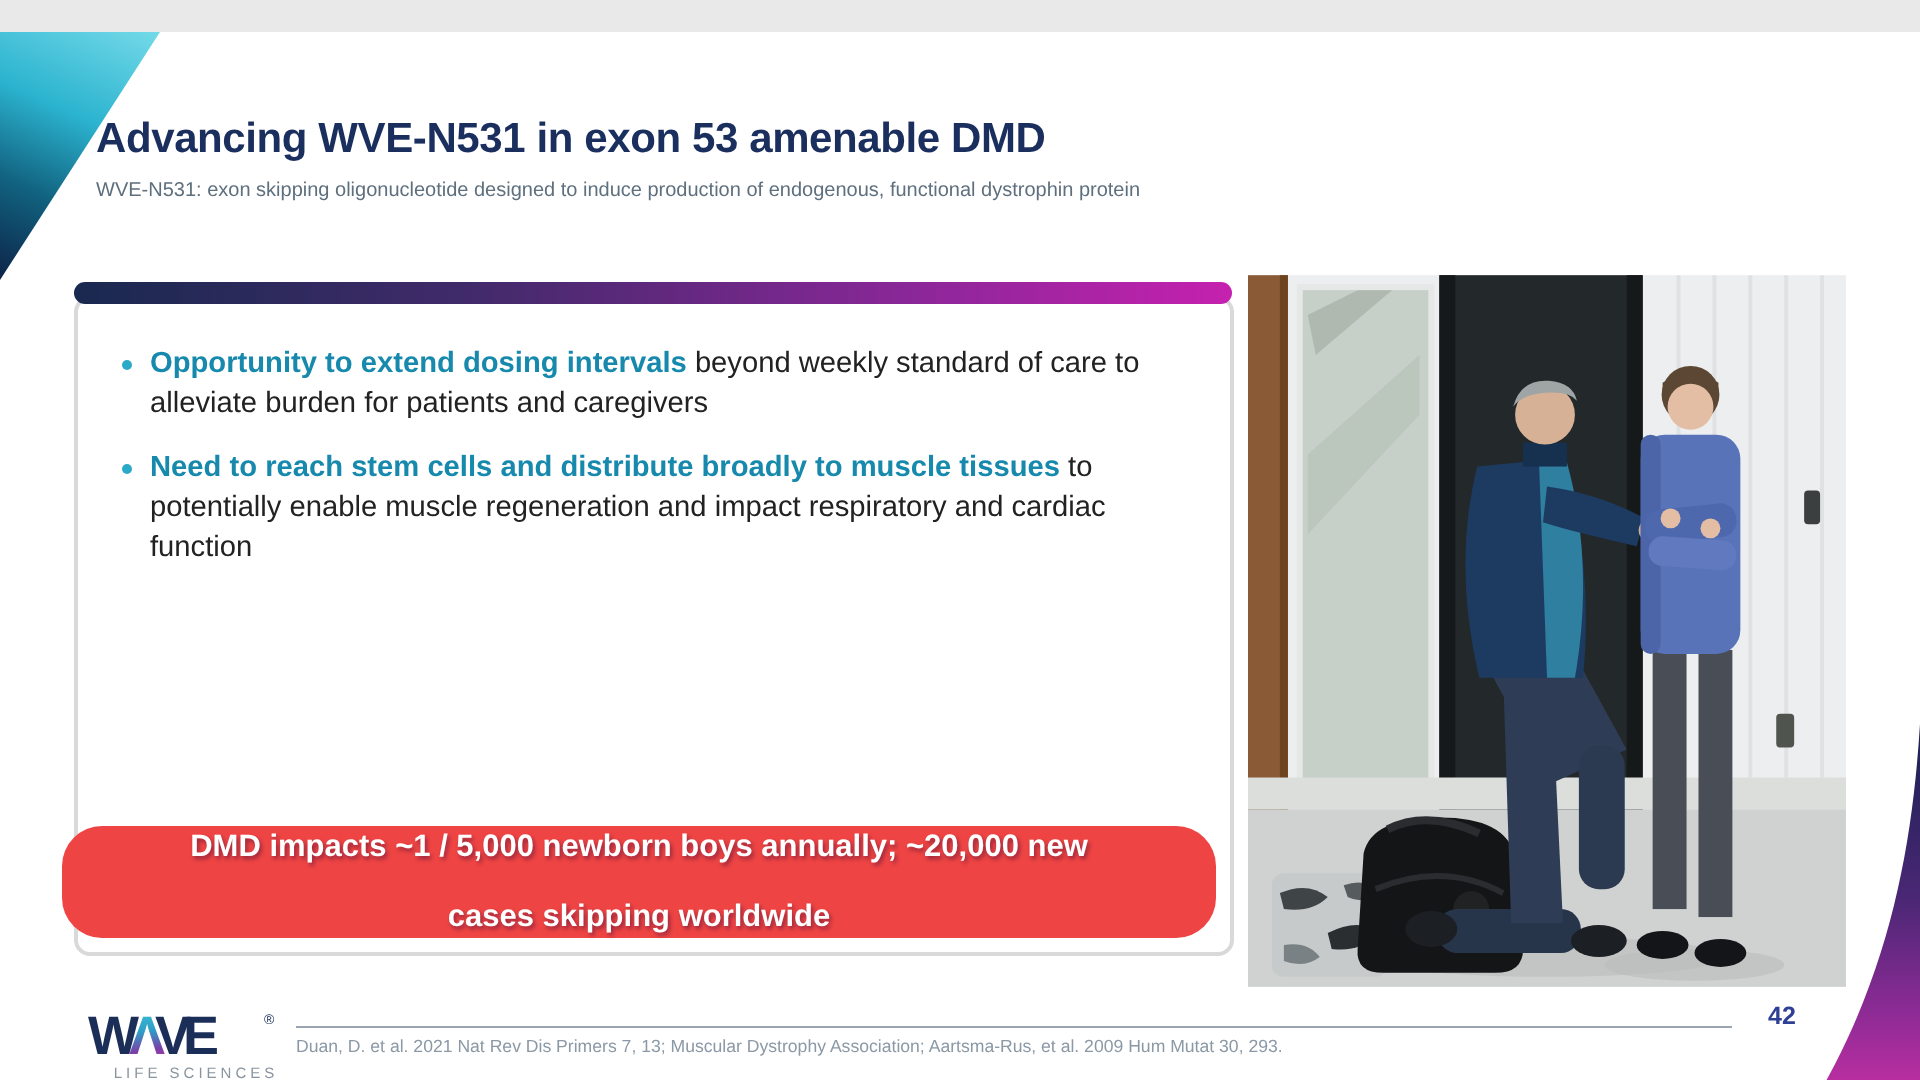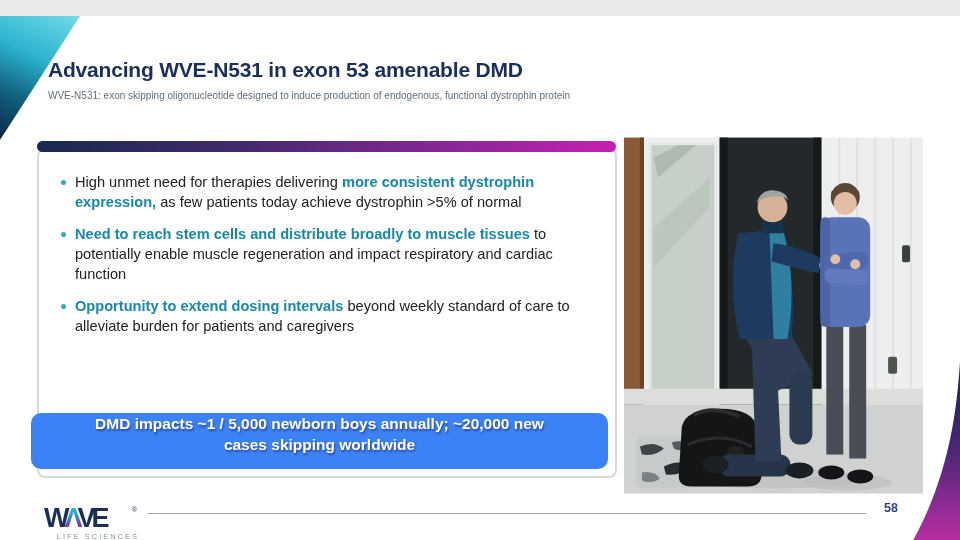--- a/index.html
+++ b/index.html
@@ -36,23 +36,23 @@
   }
   .bullet{display:flex;margin-bottom:12px;}
   .bullet .dot{
     flex:0 0 auto;width:5px;height:5px;border-radius:50%;
     background:#2baac8;margin:8px 9px 0 2px;
   }
   .bullet .txt{font-size:14.6px;line-height:20px;color:#222222;}
   .bullet .em{color:#1689ac;font-weight:bold;}
   
   .banner{
-    position:absolute;left:31px;top:397px;width:577px;height:56px;border-radius:10px;
-    background:#3b82f6;z-index:4;display:flex;flex-direction:column;
-    align-items:center;justify-content:flex-start;
+    position:absolute;left:31px;top:397px;width:577px;height:56px;border-radius:20px;
+    background:#ef4444;z-index:4;display:flex;flex-direction:column;
+    align-items:center;justify-content:space-between;
   }
   .banner span{
     display:block;color:#ffffff;font-weight:bold;font-size:15.5px;line-height:21px;
     text-shadow:1px 1.5px 2px rgba(40,0,50,.45);text-align:center;
   }
   
   .photo{position:absolute;left:624px;top:121px;width:299px;height:357px;overflow:hidden;}
   
   .logo{position:absolute;left:44px;top:488px;width:104px;height:40px;}
   .divider{position:absolute;left:148px;top:497px;width:718px;height:1px;background:#9aa5b1;}
@@ -67,29 +67,25 @@
   <div class="corner-tl"></div>
 
   <div class="title">Advancing WVE-N531 in exon 53 amenable DMD</div>
   <div class="subtitle">WVE-N531: exon skipping oligonucleotide designed to induce production of endogenous, functional dystrophin protein</div>
 
   <div class="grad-bar"></div>
 
   <div class="card">
     <div class="bullet">
       <span class="dot"></span>
-      <span class="txt"><span class="plain">High unmet need for therapies delivering </span><span class="em">more consistent dystrophin expression,</span><span class="plain"> as few patients today achieve dystrophin &gt;5% of normal</span></span>
+      <span class="txt"><span class="em">Opportunity to extend dosing intervals</span><span class="plain"> beyond weekly standard of care to alleviate burden for patients and caregivers</span></span>
     </div>
     <div class="bullet">
       <span class="dot"></span>
       <span class="txt"><span class="em">Need to reach stem cells and distribute broadly to muscle tissues</span><span class="plain"> to potentially enable muscle regeneration and impact respiratory and cardiac function</span></span>
-    </div>
-    <div class="bullet">
-      <span class="dot"></span>
-      <span class="txt"><span class="em">Opportunity to extend dosing intervals</span><span class="plain"> beyond weekly standard of care to alleviate burden for patients and caregivers</span></span>
     </div>
   </div>
 
   <div class="banner">
     <span>DMD impacts ~1 / 5,000 newborn boys annually; ~20,000 new</span>
     <span>cases skipping worldwide</span>
   </div>
 
   <div class="photo">
     <svg width="299" height="357" viewBox="0 0 300 357">
@@ -176,21 +172,22 @@
           <stop offset="1" stop-color="#c137b0"></stop>
         </linearGradient>
       </defs>
       <text x="0" y="23" font-family="Liberation Sans, sans-serif" font-size="27" font-weight="bold" letter-spacing="-3"><tspan fill="#1b2e58">W</tspan><tspan dx="-2" fill="url(#lgA)">Λ</tspan><tspan dx="-2" fill="#1b2e58">V</tspan><tspan dx="-1" fill="#1b2e58">E</tspan></text>
       <text x="88" y="8" font-family="Liberation Sans, sans-serif" font-size="7" fill="#1b2e58">®</text>
       <text x="54" y="35" text-anchor="middle" font-family="Liberation Sans, sans-serif" font-size="7.5" letter-spacing="2" fill="#8a949e">LIFE SCIENCES</text>
     </svg>
   </div>
 
   <div class="divider"></div>
-  <div class="page-num">58</div>
+  <div class="citation">Duan, D. et al. 2021 Nat Rev Dis Primers 7, 13;  Muscular Dystrophy Association; Aartsma-Rus, et al. 2009 Hum Mutat 30, 293.</div>
+  <div class="page-num">42</div>
 
   <div class="corner-br">
     <svg width="56" height="200" viewBox="0 0 56 200">
       <defs>
         <linearGradient id="brg" x1="0" y1="0" x2="0" y2="1">
           <stop offset="0" stop-color="#1a2152"></stop>
           <stop offset="0.45" stop-color="#4a2775"></stop>
           <stop offset="0.75" stop-color="#8f2b96"></stop>
           <stop offset="1" stop-color="#cc2fa4"></stop>
         </linearGradient>

